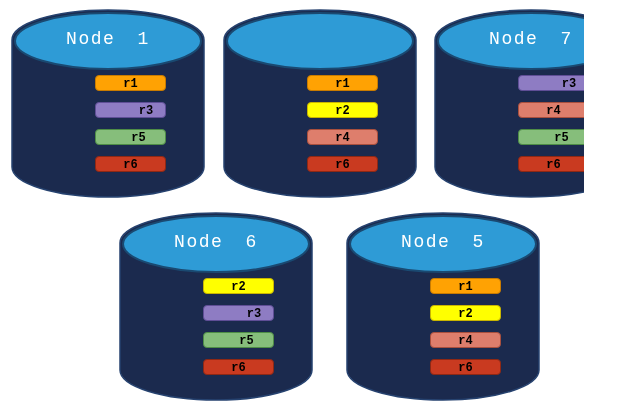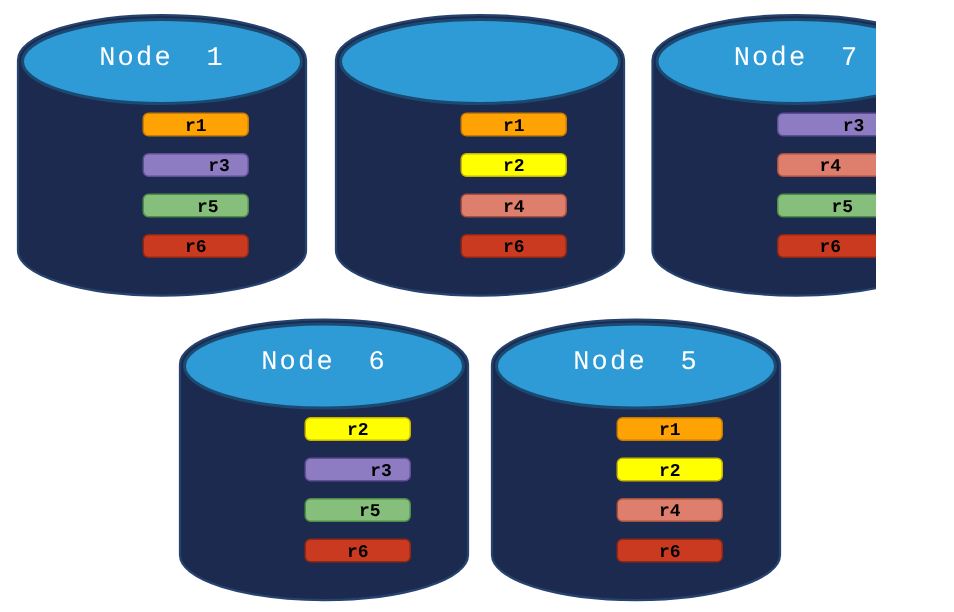--- a/index.html
+++ b/index.html
@@ -132,21 +132,21 @@
         </div>
       <div class="bar bar-r5">
           <span class="bar-label">r5</span>
         </div>
       <div class="bar bar-r6">
           <span class="bar-label">r6</span>
         </div>
     </div>
   </div>
 
-  <div class="node" style="left:326px; top:212px;">
+  <div class="node" style="left:345px; top:212px;">
     <svg viewBox="0 0 196 190" aria-hidden="true">
       <path class="cyl-body" d="M 2 31 A 96 30 0 0 1 194 31 L 194 158 A 96 30 0 0 1 2 158 Z"></path>
       <ellipse class="cyl-top" cx="98" cy="32" rx="93" ry="28"></ellipse>
     </svg>
     <div class="node-title">Node 5</div>
     <div class="bars">
       <div class="bar bar-r1">
           <span class="bar-label">r1</span>
         </div>
       <div class="bar bar-r2">

